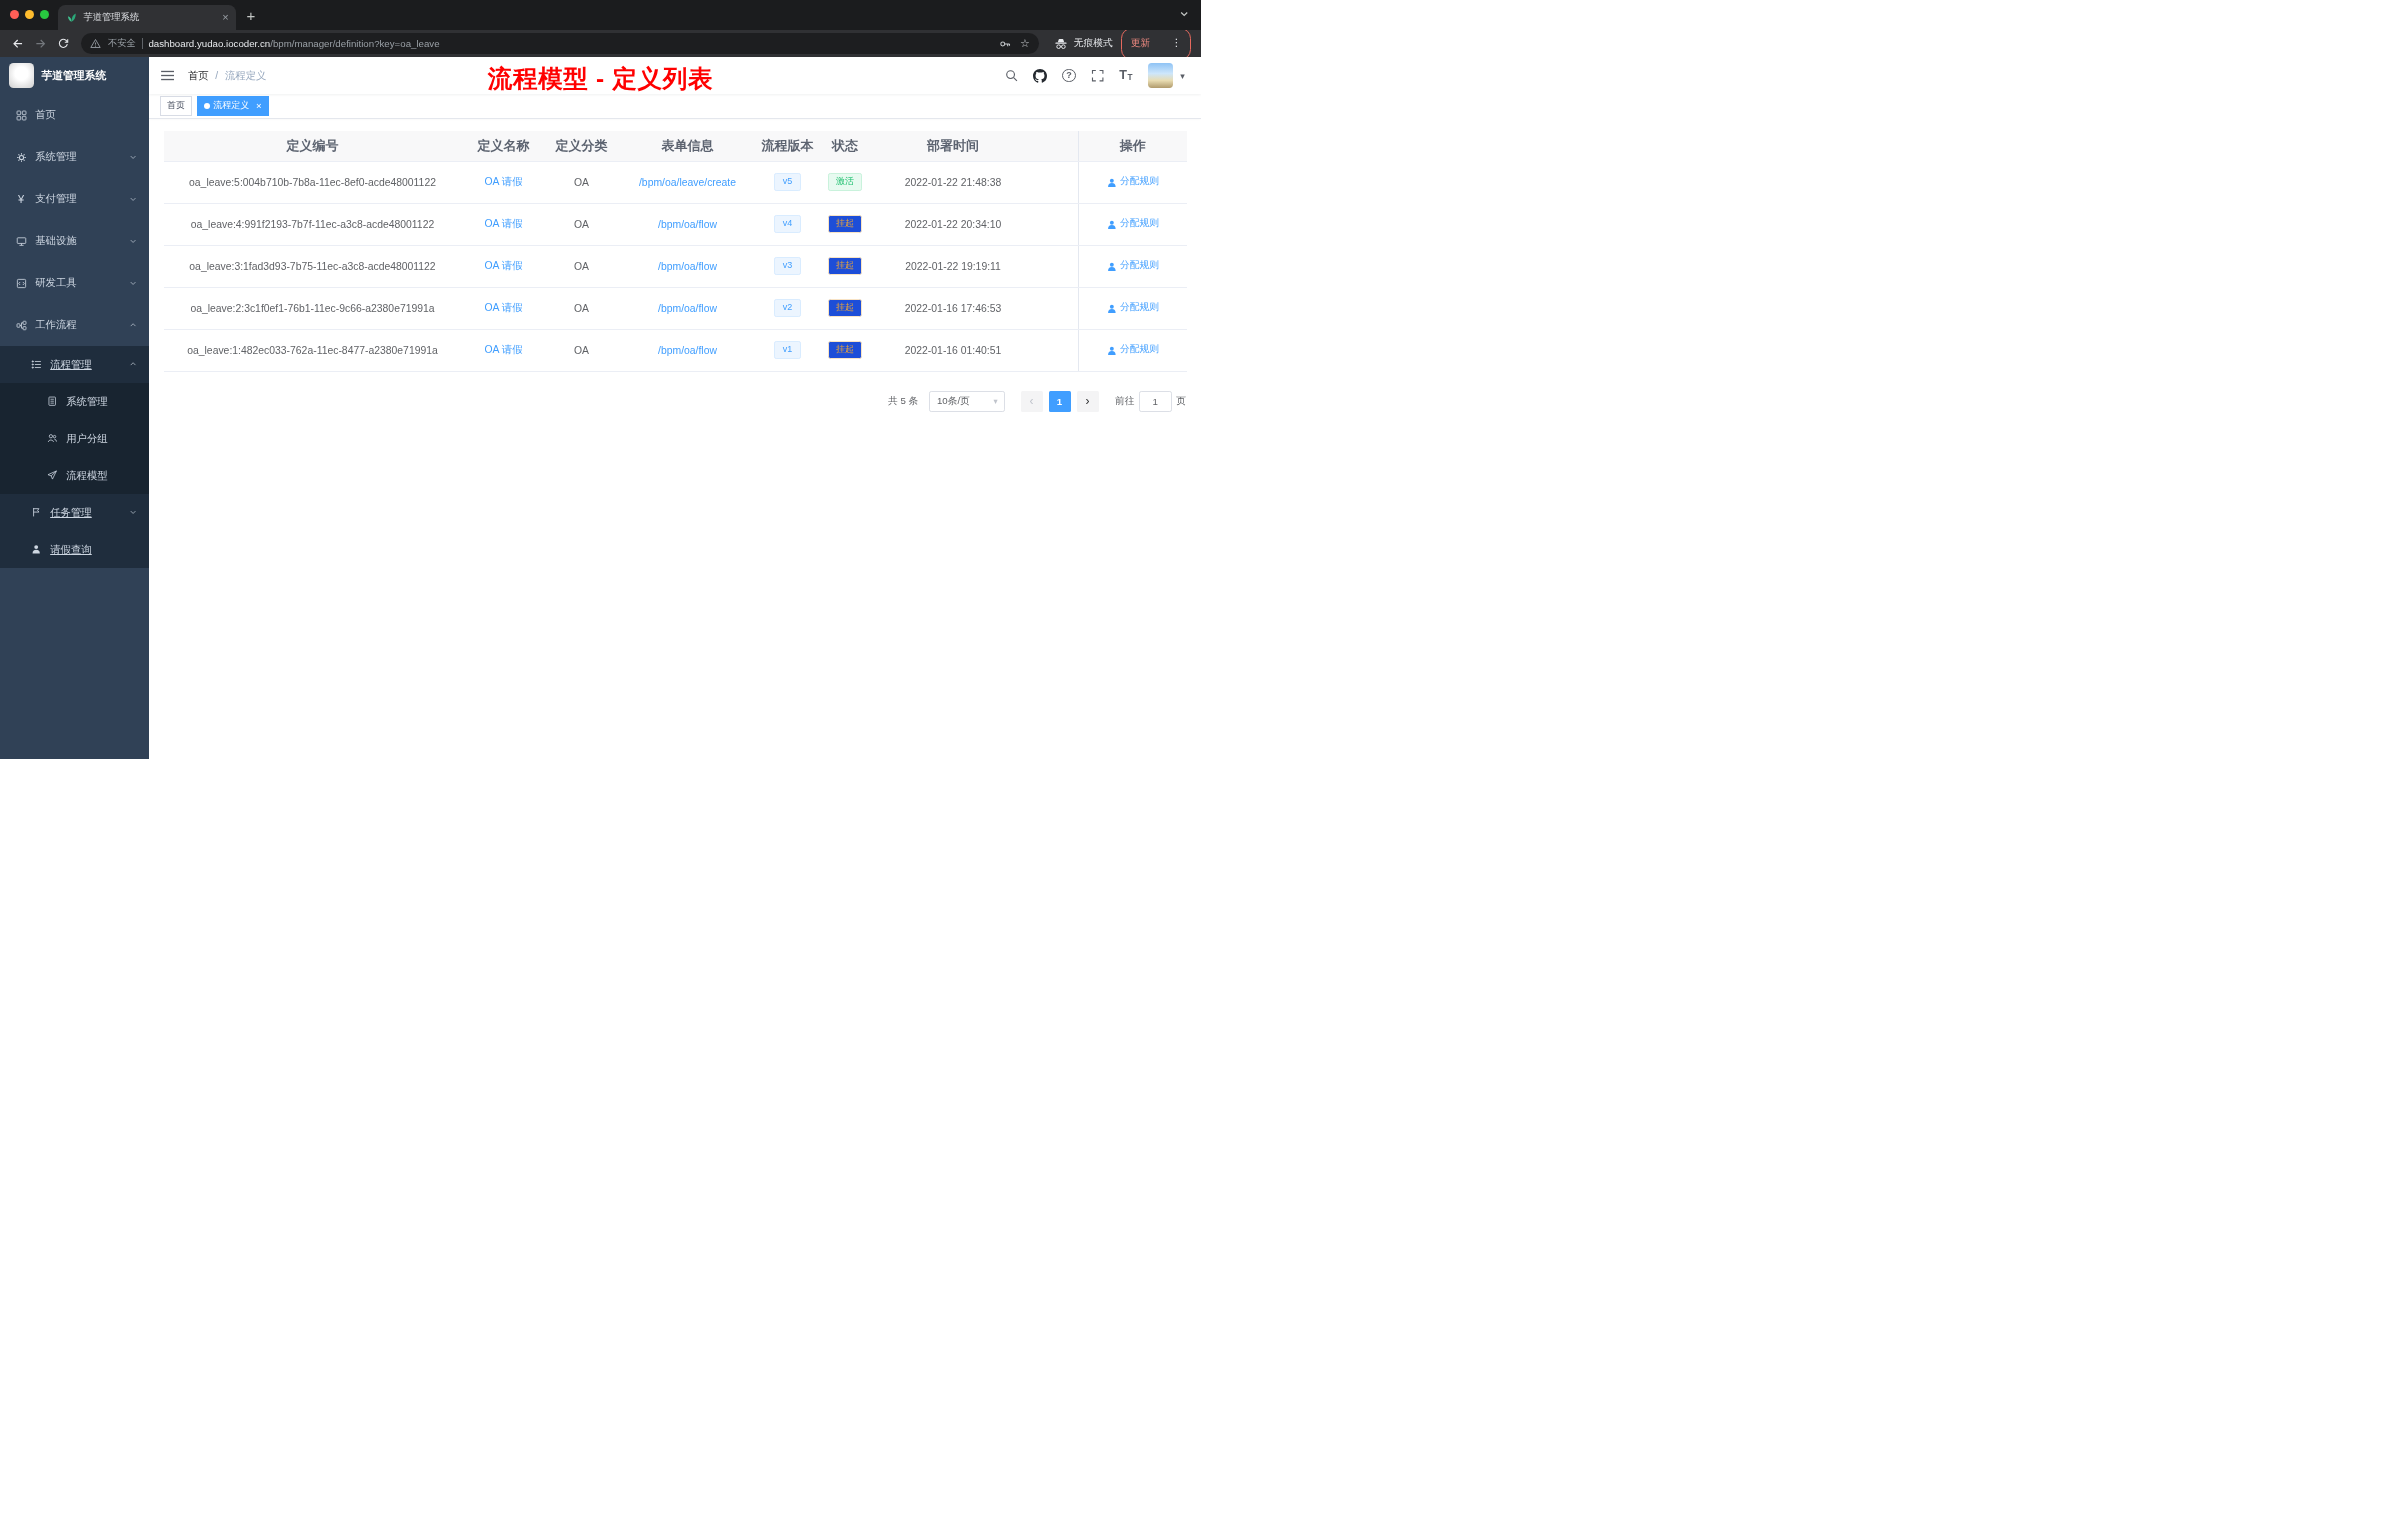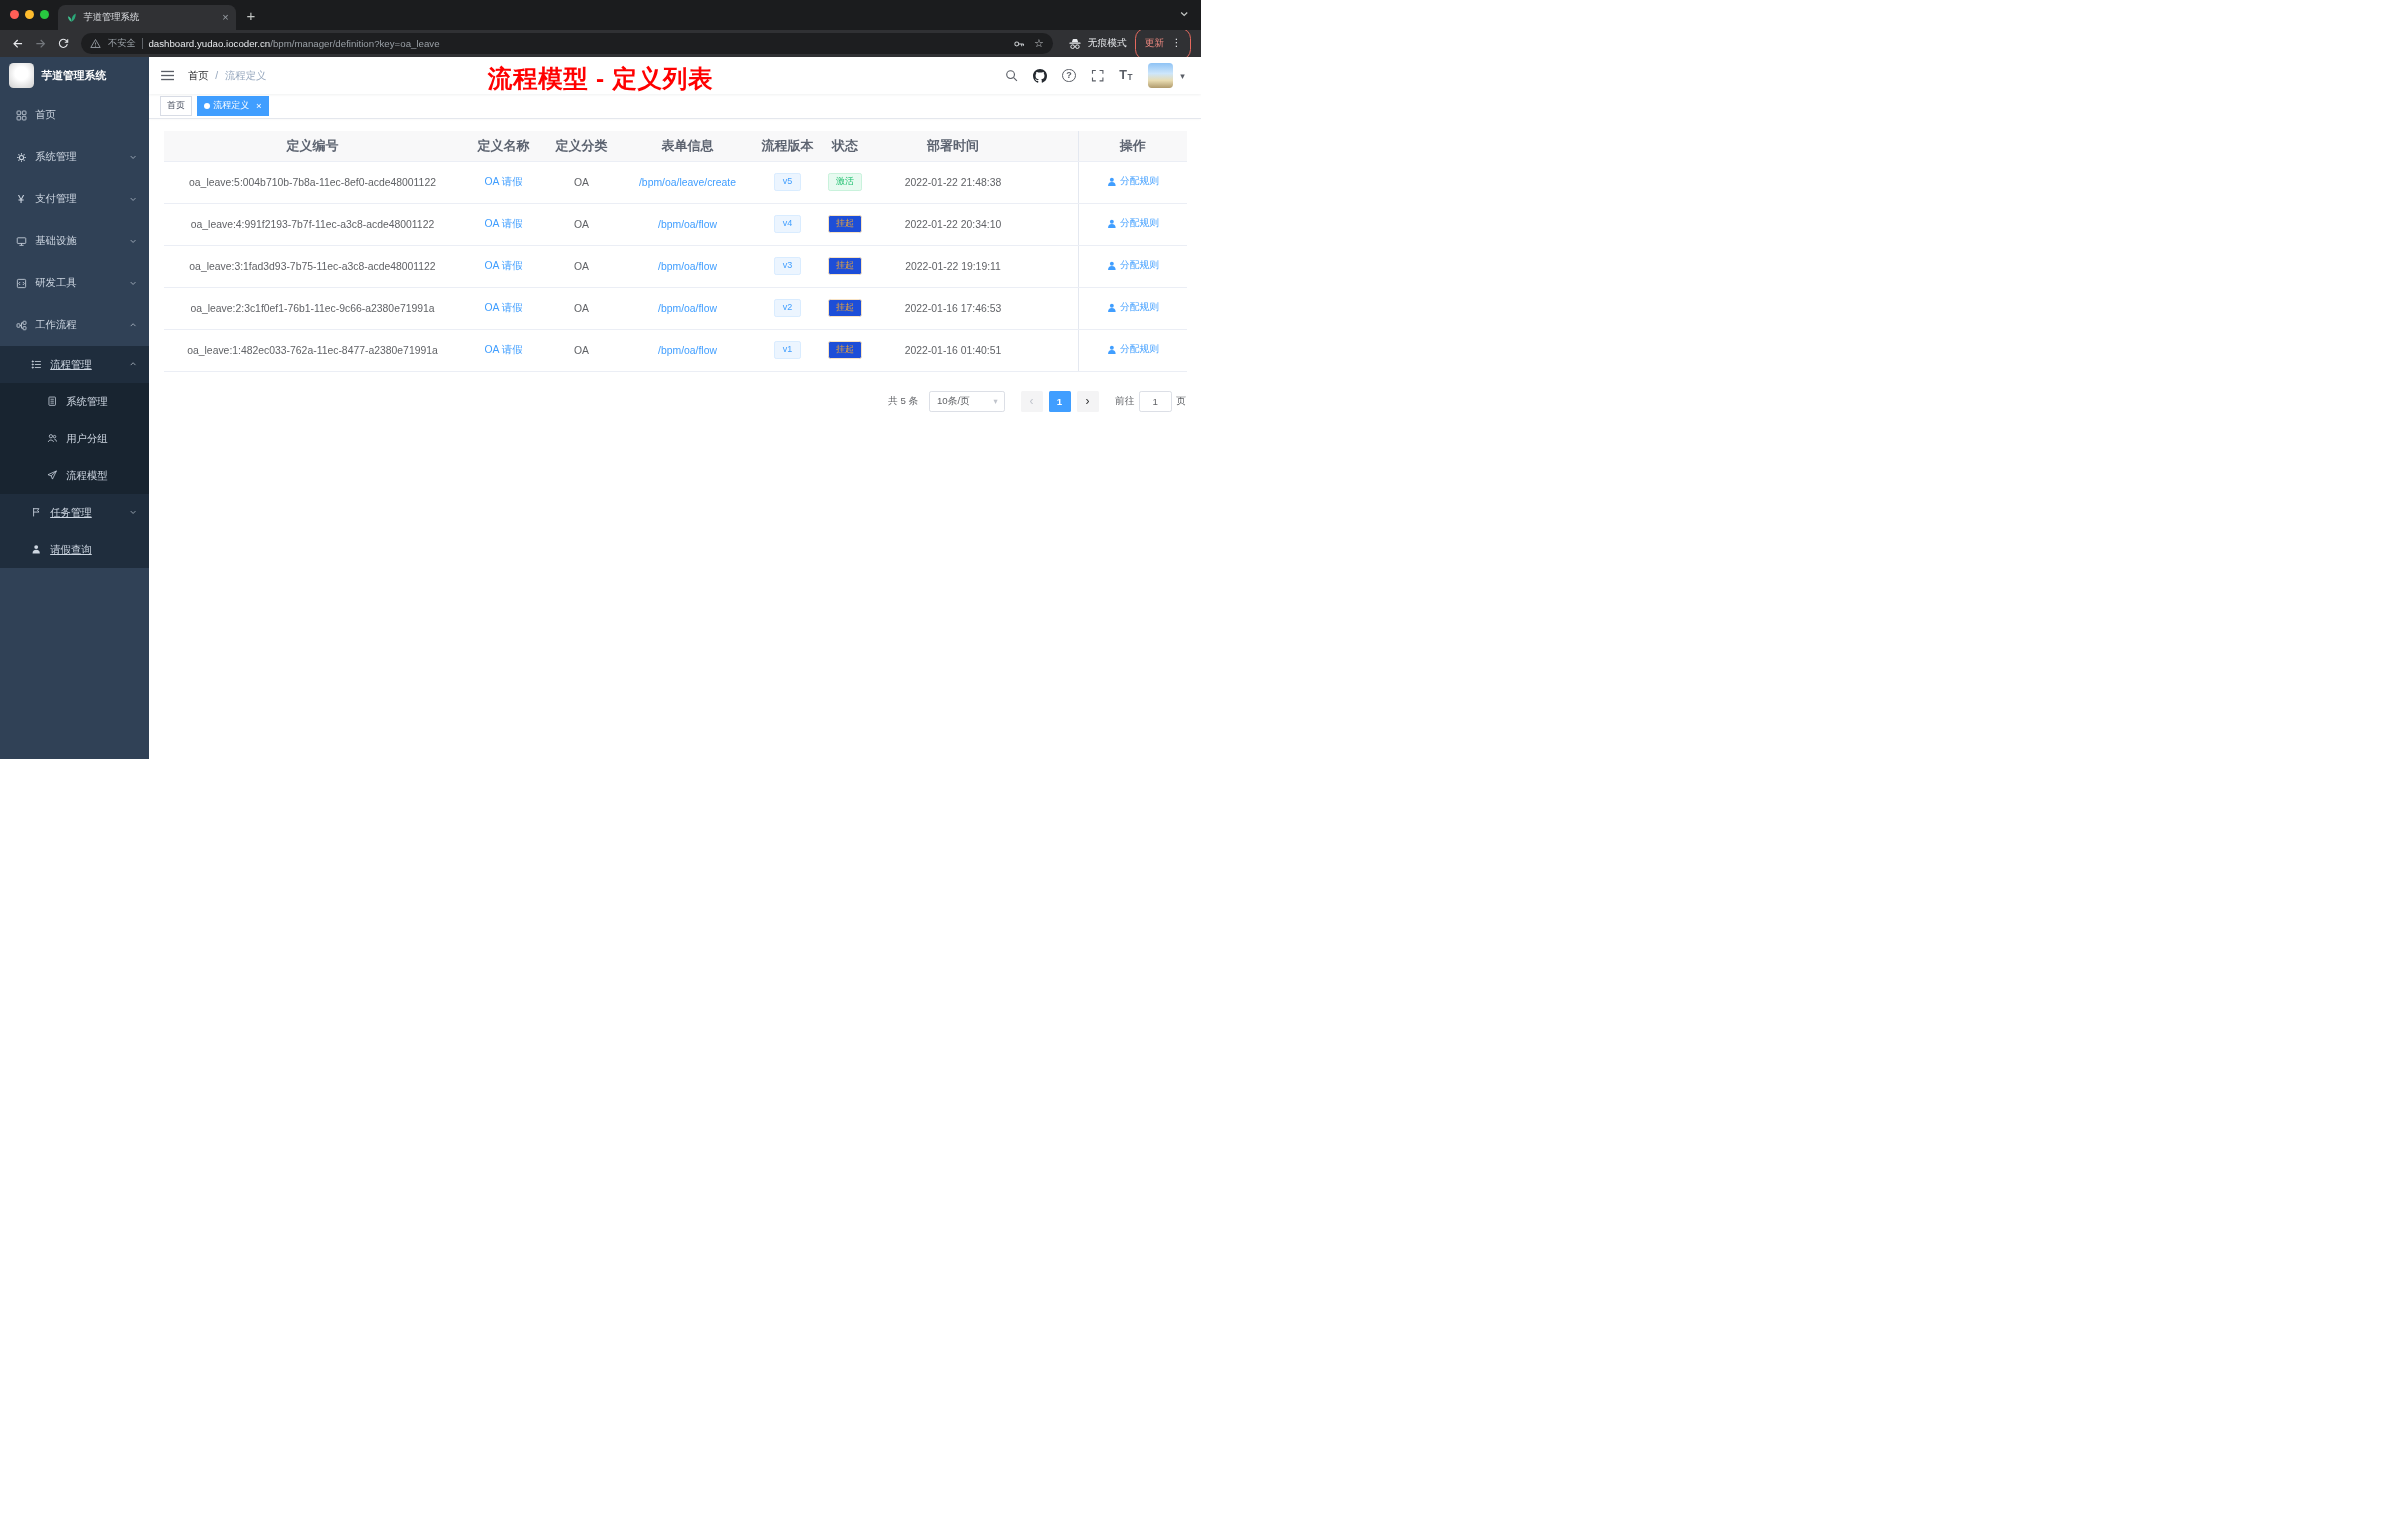--- a/index.html
+++ b/index.html
@@ -21,21 +21,21 @@
   .tbtn { width: 21px; height: 21px; display: flex; align-items: center; justify-content: center; color: #e8eaed; flex-shrink: 0; }
   .tbtn.dim { color: #74787d; }
   .omnibox { flex: 1; height: 21px; background: #1d1e20; border-radius: 10.4px; display: flex; align-items: center; padding: 0 9px; margin: 0 6px; gap: 6px; min-width: 0; }
   .sec-label { color: #9aa0a6; font-size: 9.3px; white-space: nowrap; }
   .omni-sep { width: 0.7px; height: 10.4px; background: #5f6368; }
   .url { font-size: 9.7px; color: #9aa0a6; white-space: nowrap; overflow: hidden; flex: 1; }
   .url .host { color: #e8eaed; }
   .omni-right { margin-left: auto; display: flex; align-items: center; gap: 9px; color: #c7cacd; }
   .star { font-size: 11px; line-height: 1; }
   .incog { display: flex; align-items: center; gap: 6px; color: #e8eaed; font-size: 9.7px; margin: 0 7.4px; white-space: nowrap; }
-  .update-pill { border: 0.7px solid #e5695e; border-radius: 10.4px; height: 32px; display: flex; align-items: center; gap: 7px; padding: 0 8.2px; margin-right: 3px; }
+  .update-pill { border: 0.7px solid #e5695e; border-radius: 10.4px; height: 32px; display: flex; align-items: center; gap: 21px; padding: 0 8.2px; margin-right: 3px; }
   .update-text { color: #f28b82; font-size: 9.7px; font-weight: 500; }
   .update-dots { color: #e8eaed; font-size: 10.4px; line-height: 1; }
 
   
   #app { display: flex; height: 702px; }
 
   #sidebar { width: 149px; flex-shrink: 0; background: #304156; color: #bfcbd9; overflow: hidden; }
   .logo-row { height: 37px; display: flex; align-items: center; gap: 7.4px; padding: 0 9px; }
   .logo-avatar { width: 25px; height: 25px; border-radius: 4.5px; background: radial-gradient(circle at 50% 42%, #ffffff 0 34%, #e3e3e3 70%, #cfcfcf 100%); flex-shrink: 0; }
   .logo-title { color: #fff; font-weight: 700; font-size: 10.8px; white-space: nowrap; }
@@ -75,21 +75,21 @@
 
   table { width: 100%; border-collapse: collapse; table-layout: fixed; }
   th { height: 30px; background: #f8f8f9; color: #5c6370; font-size: 13px; font-weight: 700; border-bottom: 0.7px solid #ebeef5; text-align: center; }
   td { height: 42px; font-size: 10.4px; color: #606266; border-bottom: 0.7px solid #ebeef5; text-align: center; white-space: nowrap; overflow: hidden; }
   .col-action { border-left: 0.7px solid #e4e8f0; }
   .link { color: #409eff; cursor: pointer; text-decoration: none; }
   .vtag { display: inline-block; padding: 1.5px 7.4px; font-size: 9px; background: #ecf5ff; border: 0.7px solid #d9ecff; color: #409eff; border-radius: 2.2px; line-height: 13.4px; text-align: right; }
   .stag { display: inline-block; padding: 1.5px 7.4px; font-size: 9px; border-radius: 2.2px; line-height: 13.4px; }
   .stag.success { background: #e7faf0; border: 0.7px solid #c9f2dc; color: #19be6b; }
   .stag.warning { background: #1d4ed8; border: 0.7px solid #f8e3c5; color: #e6a23c; }
-  .action-link { color: #409eff; font-size: 9.7px; display: inline-flex; align-items: center; gap: 3.7px; cursor: pointer; }
+  .action-link { color: #409eff; font-size: 9.7px; display: inline-flex; align-items: flex-end; gap: 3.7px; cursor: pointer; }
 
   .pager { display: flex; align-items: center; justify-content: flex-end; margin-top: 19.3px; font-size: 9.7px; color: #606266; }
   .pager-total { margin-right: 10.4px; }
   .page-size { width: 76px; height: 21px; border: 0.7px solid #dcdfe6; border-radius: 2.2px; display: flex; align-items: center; justify-content: space-between; padding: 0 6px 0 7.4px; color: #606266; margin-right: 13px; cursor: pointer; background: #fff; }
   .page-size .caret { color: #c0c4cc; font-size: 8.2px; }
   .pbtn { min-width: 22px; height: 21px; background: #f4f4f5; border-radius: 1.5px; display: flex; align-items: center; justify-content: center; font-size: 12px; margin: 0 3px; cursor: pointer; color: #303133; }
   .pbtn.disabled { color: #c0c4cc; }
   .pcur { min-width: 22px; height: 21px; background: #409eff; color: #fff; border-radius: 1.5px; display: flex; align-items: center; justify-content: center; font-size: 9.7px; font-weight: 600; margin: 0 3px; }
   .goto-label { margin-left: 13.4px; margin-right: 4.5px; }
   .goto-input { width: 33px; height: 21px; border: 0.7px solid #dcdfe6; border-radius: 2.2px; text-align: center; font-size: 9.7px; color: #606266; background: #fff; font-family: inherit; }

